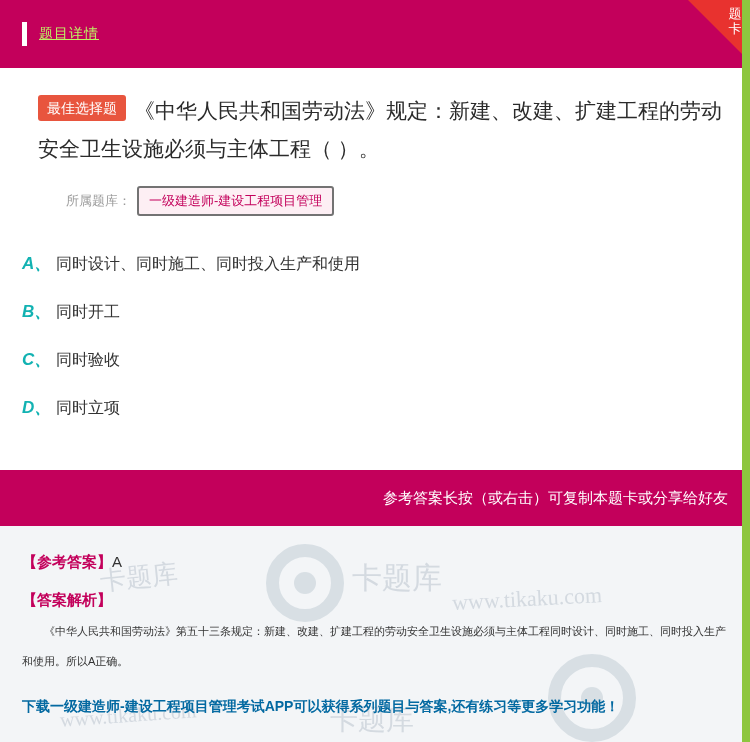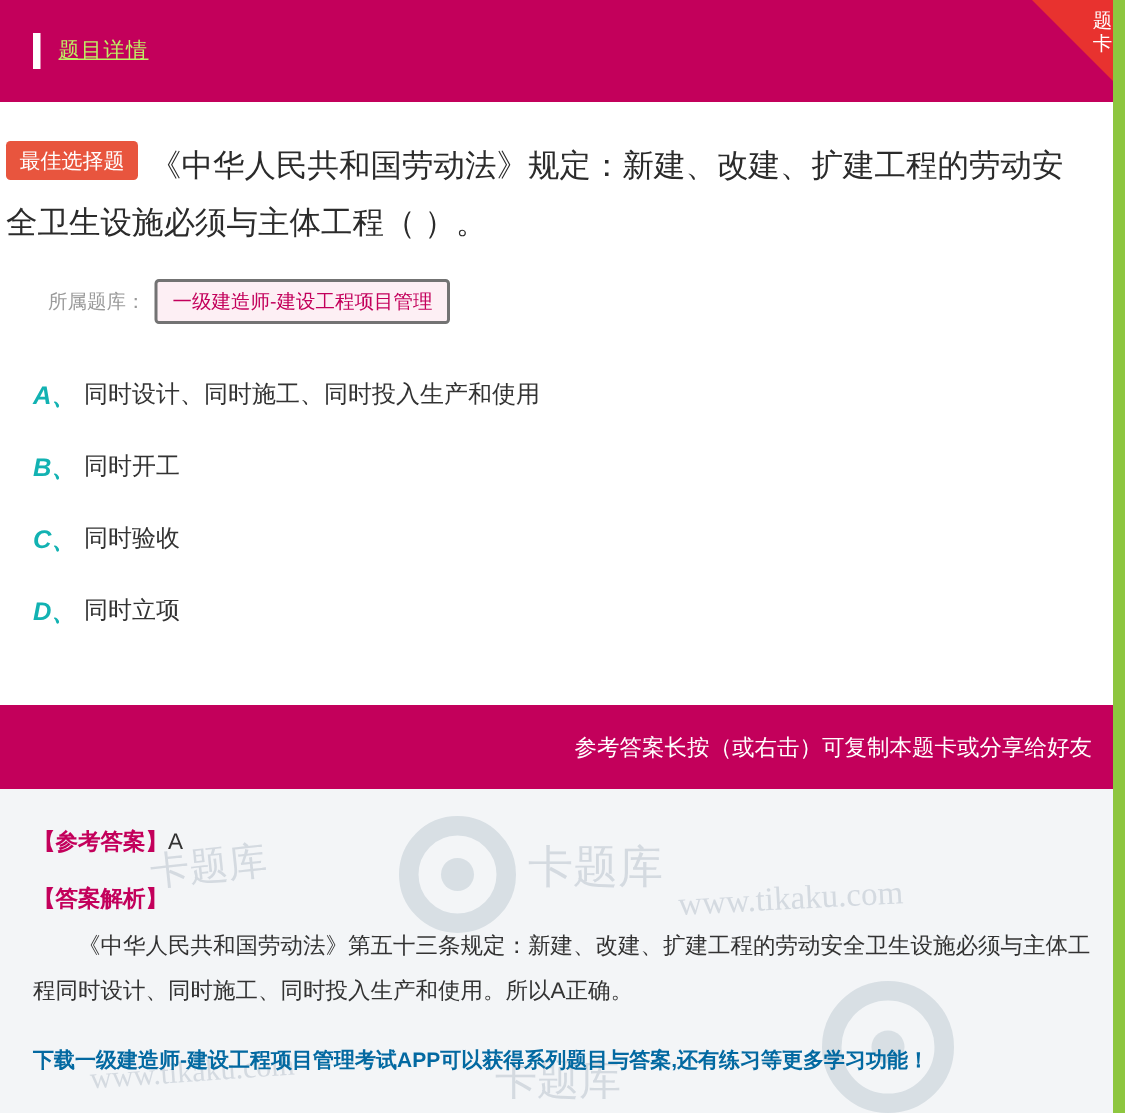--- a/index.html
+++ b/index.html
@@ -50,21 +50,21 @@
     width: 18px;
     color: #ffffff;
     font-size: 13px;
     line-height: 15px;
     text-align: center;
     letter-spacing: 0;
   }
 
   
   .qbody {
-    padding: 24px 22px 10px 4px;
+    padding: 24px 22px 10px 38px;
   }
   .qline {
     font-size: 21px;
     line-height: 38px;
     color: #2b2b2b;
   }
   .qtype-tag {
     display: inline-block;
     background: #e8553e;
     color: #ffffff;
@@ -180,21 +180,21 @@
   .ans-block { margin-bottom: 0; }
   .explain-label {
     color: #c3005b;
     font-size: 15px;
     font-weight: bold;
     line-height: 28px;
     margin-top: 10px;
   }
   .explain-text {
     color: #333333;
-    font-size: 15px;
+    font-size: 11px;
     line-height: 30px;
     text-indent: 2em;
     margin-top: 2px;
   }
   .promo {
     color: #0369a1;
     font-size: 14px;
     font-weight: bold;
     line-height: 28px;
     margin-top: 16px;

